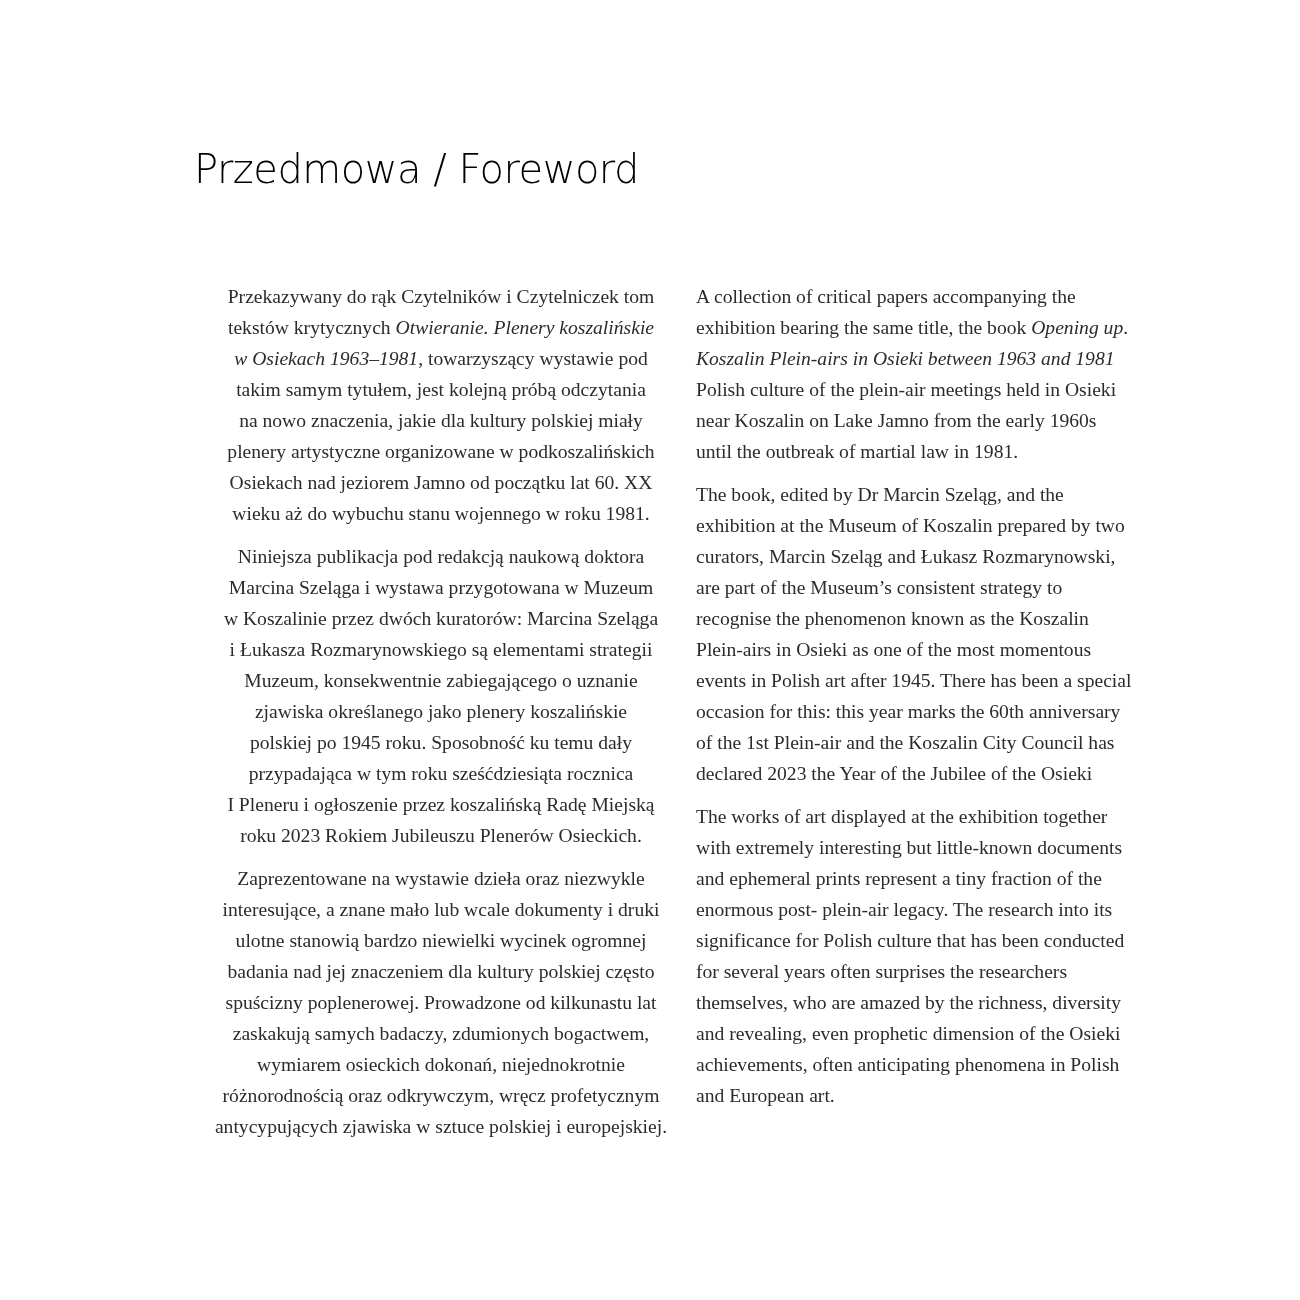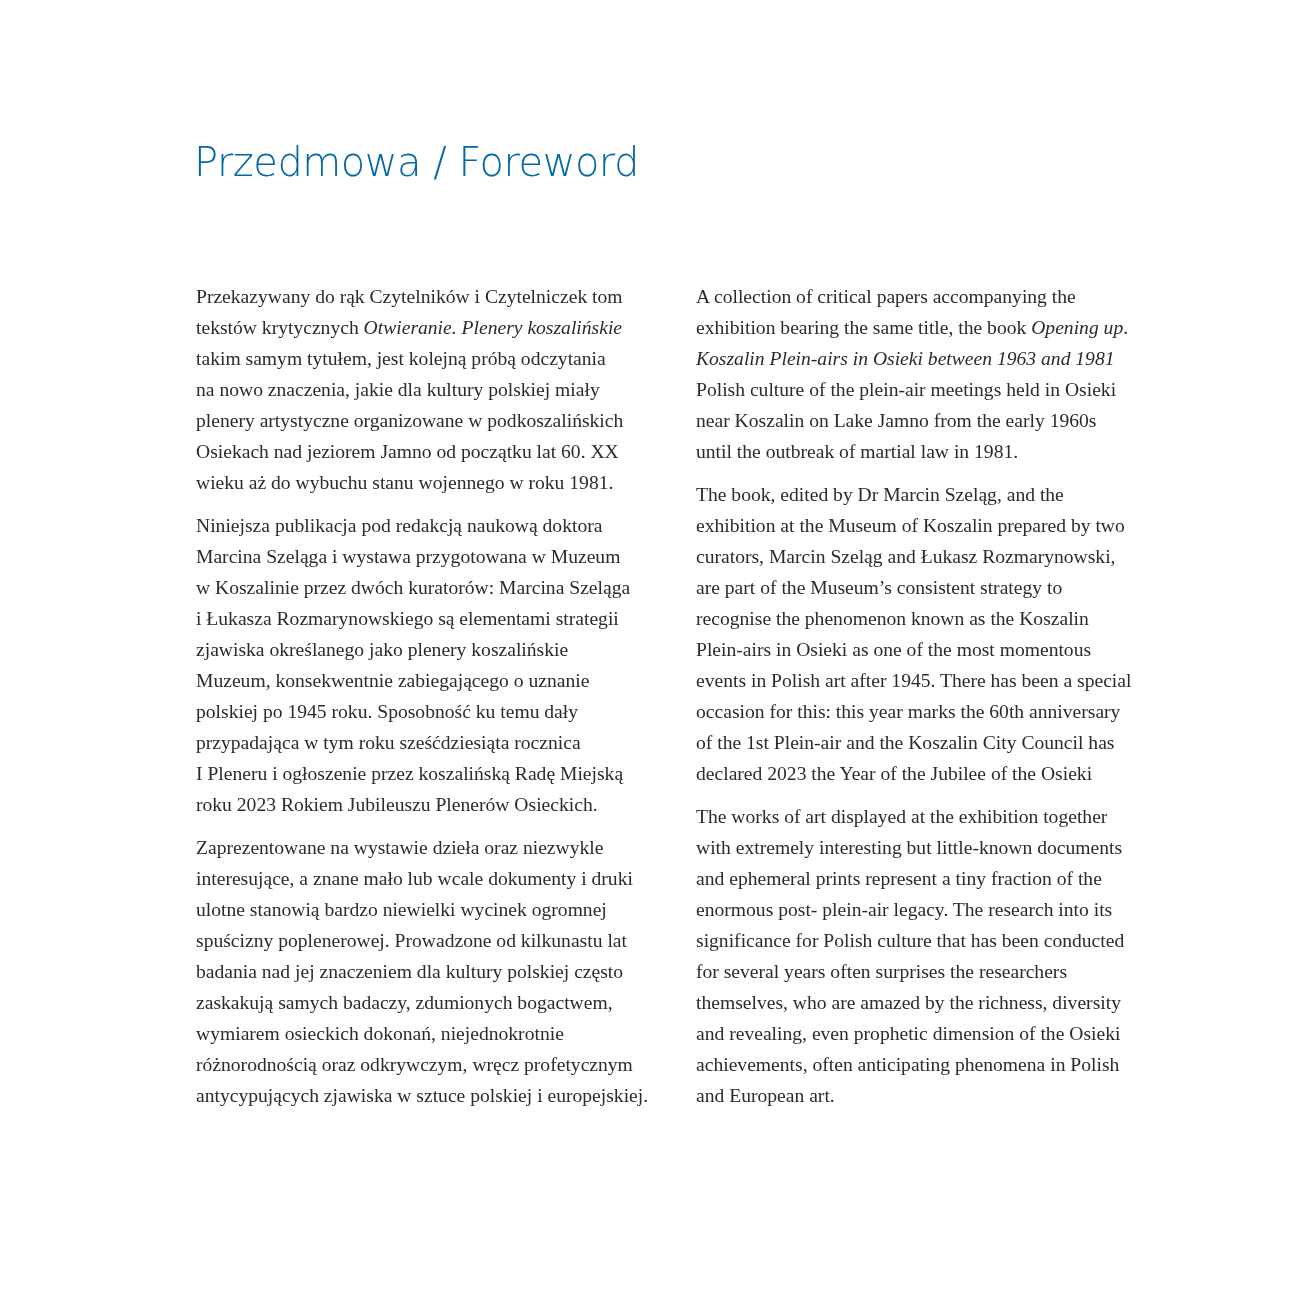--- a/index.html
+++ b/index.html
@@ -16,41 +16,41 @@
   .page {
     position: absolute;
     left: 0; top: 0;
     width: 1300px;
     height: 1300px;
     background: #ffffff;
   }
   .title {
     position: absolute;
     left: 194px;
-    top: 136px;
+    top: 143px;
     margin: 0;
     font-family: "DejaVu Sans", sans-serif;
     font-weight: 200;
     font-size: 40px;
     letter-spacing: -0.5px;
-    color: #0369a1;
+    color: #000000;
     white-space: nowrap;
     line-height: 52px;
     -webkit-text-stroke: 0;
   }
   .col {
     position: absolute;
     top: 281px;
     width: 490px;
     font-family: "Liberation Serif", "DejaVu Serif", serif;
     font-size: 19.6px;
     line-height: 31px;
     color: #2b2b2b;
   }
-  .col-left { left: 196px; }
+  .col-left { left: 196px; text-align: center; }
   .col-right { left: 696px; font-family: Liberation Serif, serif; }
   .para {
     margin: 0 0 12px 0;
   }
   .line {
     display: block;
     white-space: nowrap;
   }
   .it { font-style: italic; }
 </style>
@@ -58,46 +58,47 @@
 <body>
 
 <div class="page">
   <h1 class="title">Przedmowa / Foreword</h1>
 
   <div class="col col-left">
 
     <p class="para">
       <span class="line"><span>Przekazywany do rąk Czytelników i Czytelniczek tom</span></span>
       <span class="line"><span>tekstów krytycznych </span><span class="it">Otwieranie. Plenery koszalińskie</span></span>
+      <span class="line"><span class="it">w Osiekach 1963–1981</span><span>, towarzyszący wystawie pod</span></span>
       <span class="line"><span>takim samym tytułem, jest kolejną próbą odczytania</span></span>
       <span class="line"><span>na nowo znaczenia, jakie dla kultury polskiej miały</span></span>
       <span class="line"><span>plenery artystyczne organizowane w podkoszalińskich</span></span>
       <span class="line"><span>Osiekach nad jeziorem Jamno od początku lat 60. XX</span></span>
       <span class="line"><span>wieku aż do wybuchu stanu wojennego w roku 1981.</span></span>
     </p>
 
     <p class="para">
       <span class="line"><span>Niniejsza publikacja pod redakcją naukową doktora</span></span>
       <span class="line"><span>Marcina Szeląga i wystawa przygotowana w Muzeum</span></span>
       <span class="line"><span>w Koszalinie przez dwóch kuratorów: Marcina Szeląga</span></span>
       <span class="line"><span>i Łukasza Rozmarynowskiego są elementami strategii</span></span>
+      <span class="line"><span>Muzeum, konsekwentnie zabiegającego o uznanie</span></span>
       <span class="line"><span>zjawiska określanego jako plenery koszalińskie</span></span>
-      <span class="line"><span>Muzeum, konsekwentnie zabiegającego o uznanie</span></span>
       <span class="line"><span>polskiej po 1945 roku. Sposobność ku temu dały</span></span>
       <span class="line"><span>przypadająca w tym roku sześćdziesiąta rocznica</span></span>
       <span class="line"><span>I Pleneru i ogłoszenie przez koszalińską Radę Miejską</span></span>
       <span class="line"><span>roku 2023 Rokiem Jubileuszu Plenerów Osieckich.</span></span>
     </p>
 
     <p class="para">
       <span class="line"><span>Zaprezentowane na wystawie dzieła oraz niezwykle</span></span>
       <span class="line"><span>interesujące, a znane mało lub wcale dokumenty i druki</span></span>
       <span class="line"><span>ulotne stanowią bardzo niewielki wycinek ogromnej</span></span>
+      <span class="line"><span>badania nad jej znaczeniem dla kultury polskiej często</span></span>
       <span class="line"><span>spuścizny poplenerowej. Prowadzone od kilkunastu lat</span></span>
-      <span class="line"><span>badania nad jej znaczeniem dla kultury polskiej często</span></span>
       <span class="line"><span>zaskakują samych badaczy, zdumionych bogactwem,</span></span>
       <span class="line"><span>wymiarem osieckich dokonań, niejednokrotnie</span></span>
       <span class="line"><span>różnorodnością oraz odkrywczym, wręcz profetycznym</span></span>
       <span class="line"><span>antycypujących zjawiska w sztuce polskiej i europejskiej.</span></span>
     </p>
   </div>
 
   <div class="col col-right">
 
     <p class="para">

